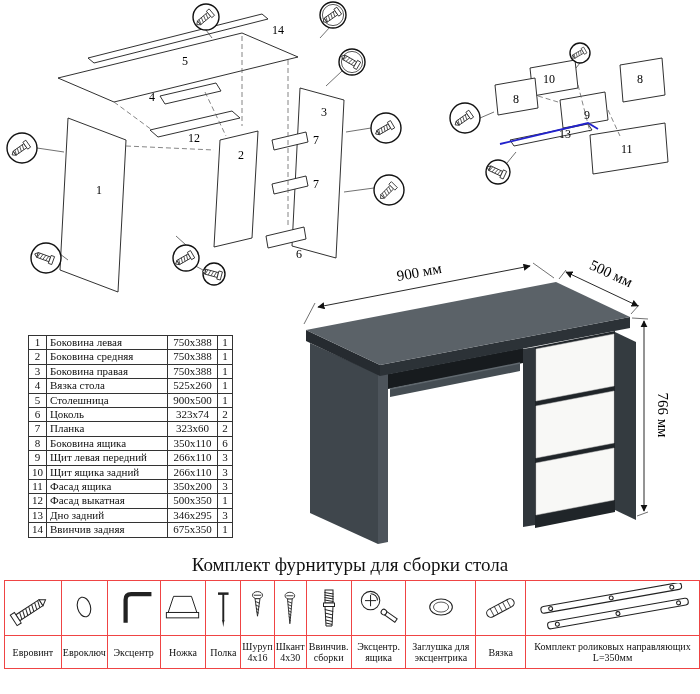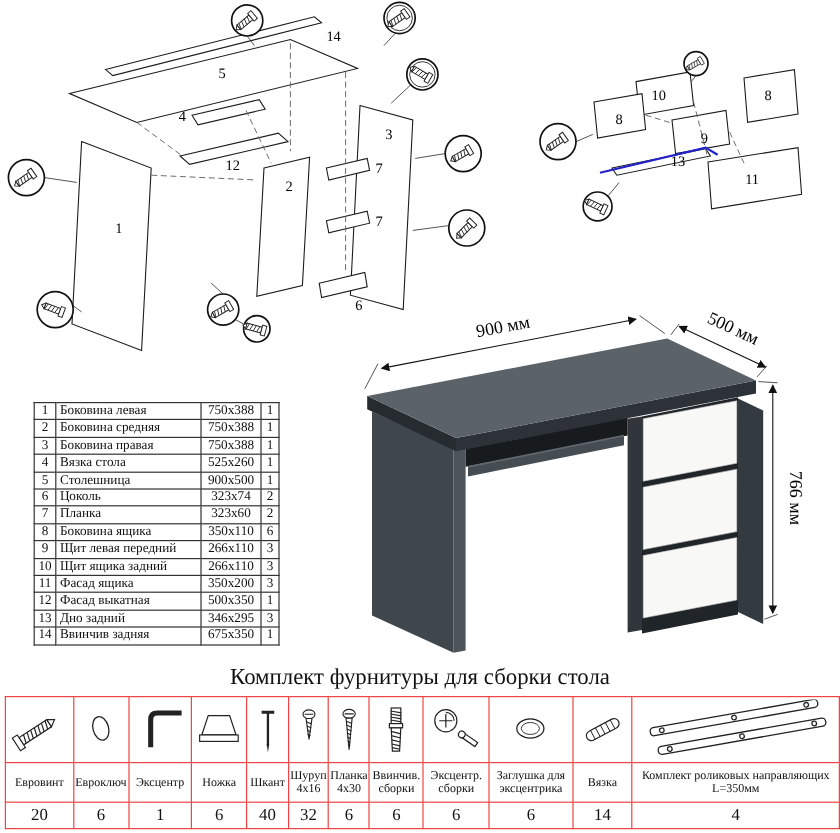--- a/index.html
+++ b/index.html
@@ -481,37 +481,23 @@
               <circle cx="152" cy="31.5" r="2"></circle>
             </g>
           </svg>
         </td>
   </tr>
   <tr>
     <td class="nm">Евровинт</td>
     <td class="nm">Евроключ</td>
     <td class="nm">Эксцентр</td>
     <td class="nm">Ножка</td>
-    <td class="nm">Шкант</td>
+    <td class="nm">Полка</td>
     <td class="nm">Шуруп 4x16</td>
-    <td class="nm">Планка 4x30</td>
+    <td class="nm">Шкант 4x30</td>
     <td class="nm">Ввинчив. сборки</td>
-    <td class="nm">Эксцентр. сборки</td>
+    <td class="nm">Эксцентр. ящика</td>
     <td class="nm">Заглушка для эксцентрика</td>
     <td class="nm">Вязка</td>
     <td class="nm">Комплект роликовых направляющих L=350мм</td>
   </tr>
-  <tr>
-    <td class="qt">20</td>
-    <td class="qt">6</td>
-    <td class="qt">1</td>
-    <td class="qt">6</td>
-    <td class="qt">40</td>
-    <td class="qt">32</td>
-    <td class="qt">6</td>
-    <td class="qt">6</td>
-    <td class="qt">6</td>
-    <td class="qt">6</td>
-    <td class="qt">14</td>
-    <td class="qt">4</td>
-  </tr>
 </tbody>
   </table>
 
 </body></html>

